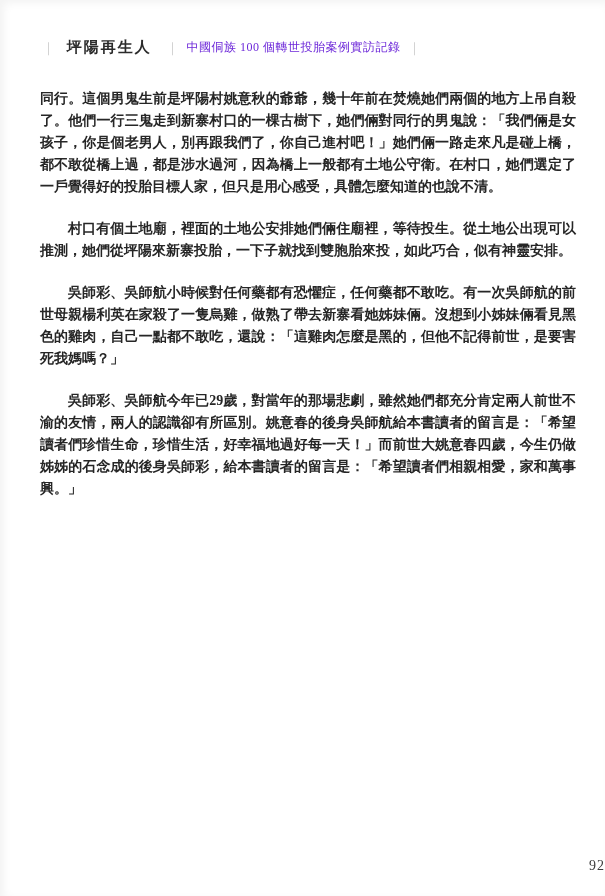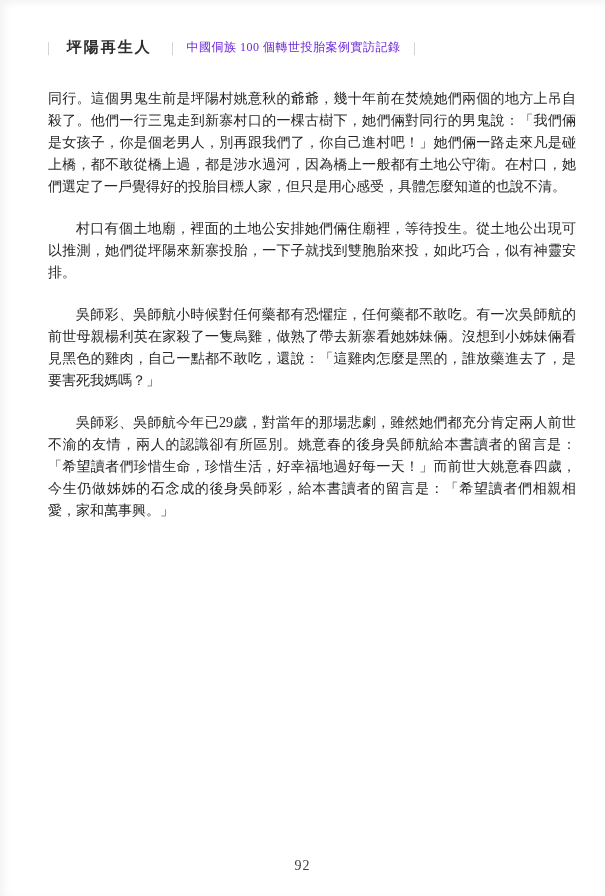--- a/index.html
+++ b/index.html
@@ -51,32 +51,33 @@
     position: absolute;
     top: 88px;
     left: 40px;
     width: 536px;
     font-size: 14px;
     line-height: 22px;
     text-align: justify;
     color: #262626;
   }
   p.para {
-    margin: 0 0 20px 8px;
+    margin: 0 0 20px 0;
     padding: 0;
+    font-weight: bold;
   }
   p.para.indent {
     text-indent: 2em;
   }
   .page-number {
     position: absolute;
     bottom: 22px;
     left: 0;
     width: 100%;
-    text-align: center;
+    text-align: right;
     font-size: 14px;
     color: #3c3c3c;
     letter-spacing: 1px;
   }
 </style>
 </head>
 <body>
 
 <div class="page">
 
@@ -84,19 +85,19 @@
     <span class="sep">｜</span>
     <span class="title">坪陽再生人</span>
     <span class="sep">｜</span>
     <span class="subtitle">中國侗族 100 個轉世投胎案例實訪記錄</span>
     <span class="sep">｜</span>
   </div>
 
   <div class="content">
     <p class="para">同行。這個男鬼生前是坪陽村姚意秋的爺爺，幾十年前在焚燒她們兩個的地方上吊自殺了。他們一行三鬼走到新寨村口的一棵古樹下，她們倆對同行的男鬼說：「我們倆是女孩子，你是個老男人，別再跟我們了，你自己進村吧！」她們倆一路走來凡是碰上橋，都不敢從橋上過，都是涉水過河，因為橋上一般都有土地公守衛。在村口，她們選定了一戶覺得好的投胎目標人家，但只是用心感受，具體怎麼知道的也說不清。</p>
     <p class="para indent">村口有個土地廟，裡面的土地公安排她們倆住廟裡，等待投生。從土地公出現可以推測，她們從坪陽來新寨投胎，一下子就找到雙胞胎來投，如此巧合，似有神靈安排。</p>
-    <p class="para indent">吳師彩、吳師航小時候對任何藥都有恐懼症，任何藥都不敢吃。有一次吳師航的前世母親楊利英在家殺了一隻烏雞，做熟了帶去新寨看她姊妹倆。沒想到小姊妹倆看見黑色的雞肉，自己一點都不敢吃，還說：「這雞肉怎麼是黑的，誰放藥進去了，是要害死我媽嗎？」</p>
+    <p class="para indent">吳師彩、吳師航小時候對任何藥都有恐懼症，任何藥都不敢吃。有一次吳師航的前世母親楊利英在家殺了一隻烏雞，做熟了帶去新寨看她姊妹倆。沒想到小姊妹倆看見黑色的雞肉，自己一點都不敢吃，還說：「這雞肉怎麼是黑的，但他不記得前世，是要害死我媽嗎？」</p>
     <p class="para indent">吳師彩、吳師航今年已29歲，對當年的那場悲劇，雖然她們都充分肯定兩人前世不渝的友情，兩人的認識卻有所區別。姚意春的後身吳師航給本書讀者的留言是：「希望讀者們珍惜生命，珍惜生活，好幸福地過好每一天！」而前世大姚意春四歲，今生仍做姊姊的石念成的後身吳師彩，給本書讀者的留言是：「希望讀者們相親相愛，家和萬事興。」</p>
   </div>
 
   <div class="page-number">92</div>
 
 </div>
 
 </body></html>

